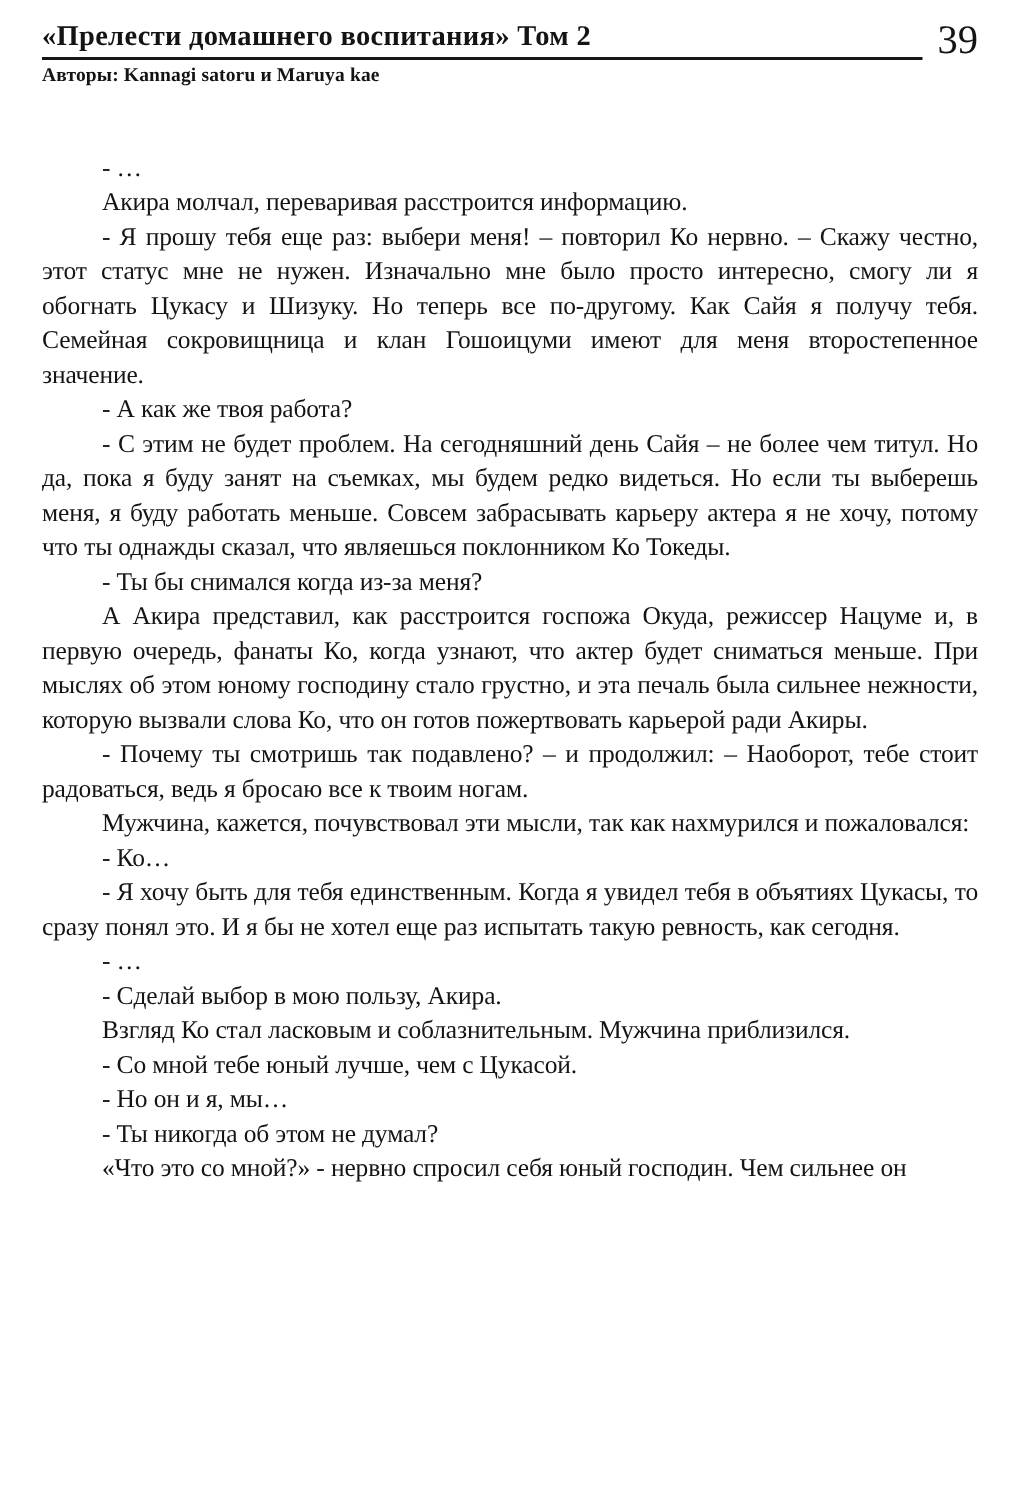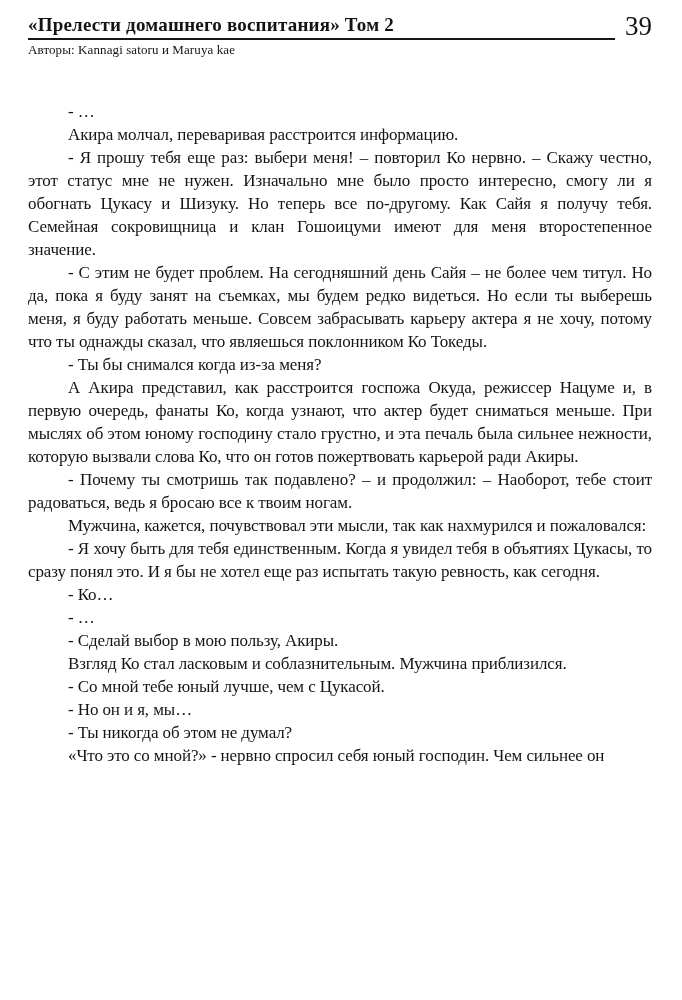--- a/index.html
+++ b/index.html
@@ -35,21 +35,21 @@
   }
   .page-number {
     font-size: 27px;
     line-height: 0.95;
     padding-left: 10px;
     font-weight: normal;
   }
   .authors {
     margin-top: 2px;
     font-size: 13px;
-    font-weight: normal;
+    font-weight: bold;
     letter-spacing: 0.1px;
   }
   .body-text {
     margin-top: 42px;
     font-size: 17px;
     line-height: 23px;
     text-align: justify;
     letter-spacing: -0.1px;
   }
   .body-text p {
@@ -70,29 +70,30 @@
       </div>
       <div class="page-number">39</div>
     </div>
     <div class="authors">Авторы: Kannagi satoru и Maruya kae</div>
   </header>
 
   <main class="body-text">
     <p>- …</p>
     <p>Акира молчал, переваривая расстроится информацию.</p>
     <p>- Я прошу тебя еще раз: выбери меня! – повторил Ко нервно. – Скажу честно, этот статус мне не нужен. Изначально мне было просто интересно, смогу ли я обогнать Цукасу и Шизуку. Но теперь все по-другому. Как Сайя я получу тебя. Семейная сокровищница и клан Гошоицуми имеют для меня второстепенное значение.</p>
+    <p>- А как же твоя работа?</p>
     <p>- С этим не будет проблем. На сегодняшний день Сайя – не более чем титул. Но да, пока я буду занят на съемках, мы будем редко видеться. Но если ты выберешь меня, я буду работать меньше. Совсем забрасывать карьеру актера я не хочу, потому что ты однажды сказал, что являешься поклонником Ко Токеды.</p>
     <p>- Ты бы снимался когда из-за меня?</p>
     <p>А Акира представил, как расстроится госпожа Окуда, режиссер Нацуме и, в первую очередь, фанаты Ко, когда узнают, что актер будет сниматься меньше. При мыслях об этом юному господину стало грустно, и эта печаль была сильнее нежности, которую вызвали слова Ко, что он готов пожертвовать карьерой ради Акиры.</p>
     <p>- Почему ты смотришь так подавлено? – и продолжил: – Наоборот, тебе стоит радоваться, ведь я бросаю все к твоим ногам.</p>
     <p>Мужчина, кажется, почувствовал эти мысли, так как нахмурился и пожаловался:</p>
+    <p>- Ко…</p>
     <p>- Я хочу быть для тебя единственным. Когда я увидел тебя в объятиях Цукасы, то сразу понял это. И я бы не хотел еще раз испытать такую ревность, как сегодня.</p>
-    <p>- Ко…</p>
     <p>- …</p>
-    <p>- Сделай выбор в мою пользу, Акиры.</p>
+    <p>- Сделай выбор в мою пользу, Акира.</p>
     <p>Взгляд Ко стал ласковым и соблазнительным. Мужчина приблизился.</p>
     <p>- Со мной тебе юный лучше, чем с Цукасой.</p>
     <p>- Но он и я, мы…</p>
     <p>- Ты никогда об этом не думал?</p>
     <p>«Что это со мной?» - нервно спросил себя юный господин. Чем сильнее он</p>
   </main>
 
 </div>
 
 </body></html>

